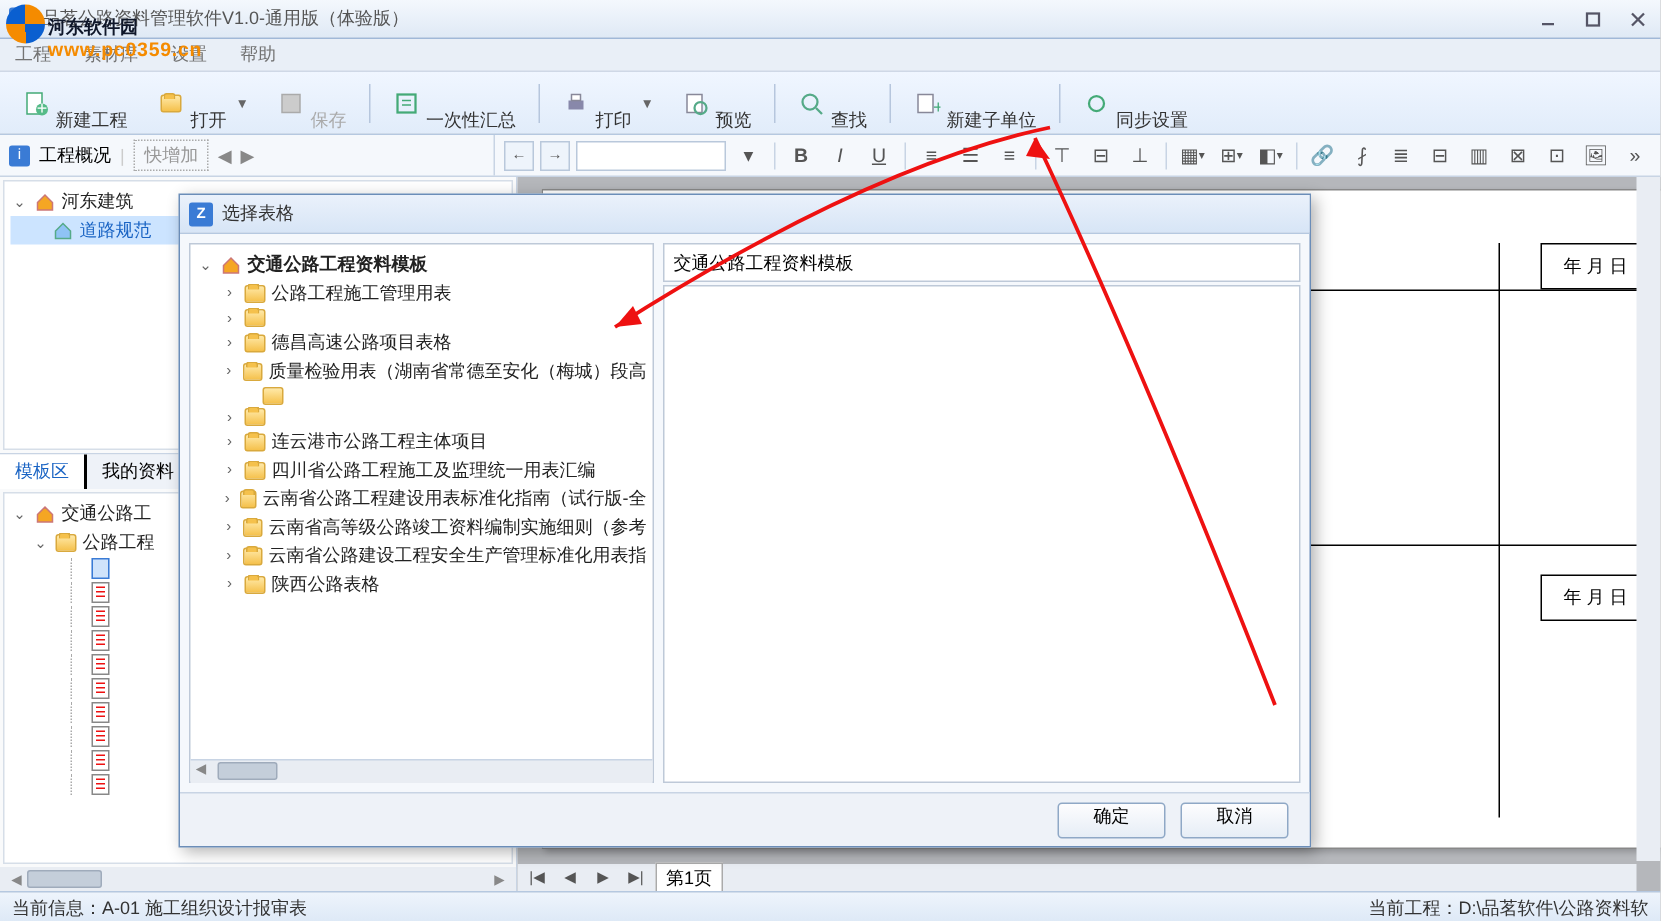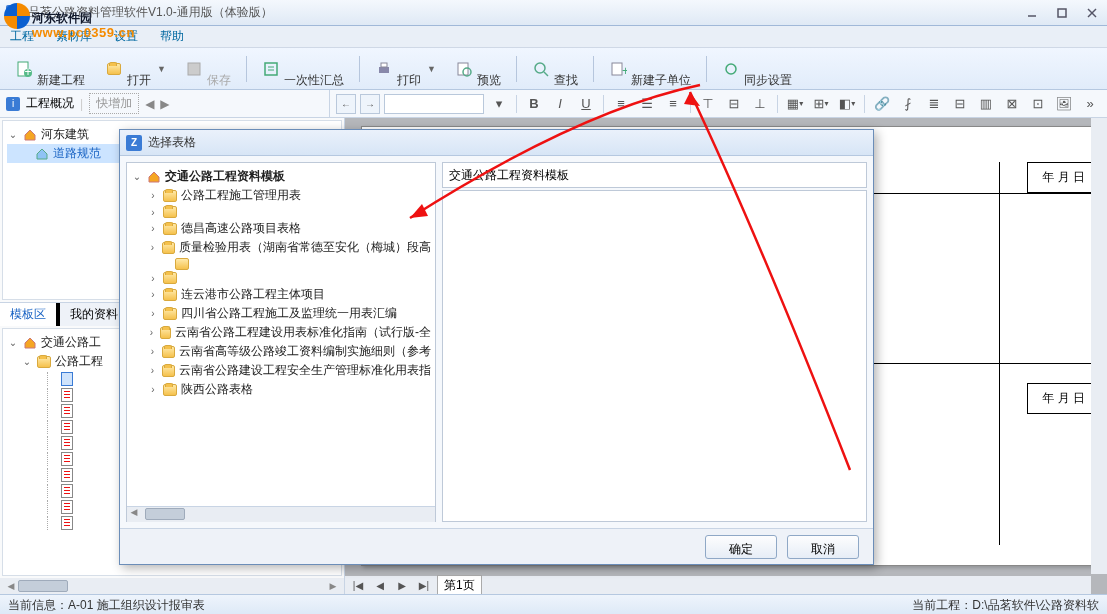--- a/index.html
+++ b/index.html
@@ -6,21 +6,21 @@
 body { background: #f0f0f0; width: 1107px; height: 614px; overflow: hidden; position: relative; }
 
 .titlebar { height: 26px; background: linear-gradient(#f4f8fd, #dfe9f5); border-bottom: 1px solid #a0b8d8; display: flex; align-items: center; padding: 0 6px; }
 .titlebar .app-icon { width: 16px; height: 16px; background: #3a7bd5; border-radius: 2px; display: flex; align-items: center; justify-content: center; color: #fff; font-size: 10px; font-weight: bold; }
 .titlebar .title { margin-left: 6px; color: #555; font-size: 12px; flex: 1; }
 .titlebar .winbtns { display: flex; gap: 12px; }
 .titlebar .winbtn { width: 18px; height: 14px; display: flex; align-items: center; justify-content: center; color: #556; cursor: pointer; }
 .titlebar .winbtn svg { width: 12px; height: 12px; }
 
 .menubar { height: 22px; background: #e9eff7; display: flex; align-items: center; padding: 0 6px; gap: 14px; border-bottom: 1px solid #cfd8e6; position: relative; }
-.menubar .menu-item { color: #0369a1; cursor: pointer; padding: 2px 4px; }
+.menubar .menu-item { color: #737373; cursor: pointer; padding: 2px 4px; }
 
 .watermark { position: absolute; left: 4px; top: 2px; z-index: 50; pointer-events: none; }
 .watermark .wm-main { font-size: 22px; font-weight: bold; }
 .watermark .wm-main span.blue { color: #0f172a; }
 .watermark .wm-main span.orange { color: #0f172a; }
 .watermark .wm-icon { display:inline-block; width:26px; height:26px; background: conic-gradient(#f58b00 0 90deg,#0a5fd0 90deg 180deg,#f58b00 180deg 270deg,#0a5fd0 270deg 360deg); border-radius:50%; vertical-align:middle; margin-right:2px;}
 .watermark .wm-url { color: #f58b00; font-size: 13px; font-weight: bold; margin-top:-4px; letter-spacing:0.5px;margin-left:28px;}
 
 .toolbar { height: 42px; background: linear-gradient(#f0f6ff, #e1ecfa); border-bottom: 1px solid #b5c8e0; display: flex; align-items: center; padding: 0 6px; gap: 2px; }
 .tbtn { display: flex; align-items: center; gap: 4px; padding: 4px 8px; color: #333; cursor: pointer; border: 1px solid transparent; border-radius: 3px; height: 32px; }
@@ -47,21 +47,21 @@
 .tree-node .exp { width: 12px; color: #666; font-size: 10px; text-align: center; }
 .home-icon { display:inline-block; width:14px; height:14px; }
 .home-icon svg { width:14px; height:14px; }
 .fold-icon { display:inline-block; width:14px; height:12px; background: linear-gradient(#ffe9a8,#f5c14c); border:1px solid #d9a93d; border-radius:2px; position:relative;}
 .fold-icon.open::before { content:''; position:absolute; left:1px; top:-2px; width:6px; height:3px; background:#f5c14c; border:1px solid #d9a93d; border-bottom:none; border-radius:2px 2px 0 0;}
 .tree-node.sel { background: #cce4ff; }
 .tree-node .lbl { color: #222; white-space: nowrap; }
 .tree-node .lbl.sel { color: #1a64c4; }
 
 .tabs { height: 24px; display: flex; border-top: 1px solid #c8d4e4; }
-.tab { padding: 3px 10px; border-right: 4px solid #000000; background: #eef2f8; cursor: pointer; }
+.tab { padding: 3px 10px; border-right: 2px solid #000000; background: #eef2f8; cursor: pointer; }
 .tab.active { background: #fff; color: #1a64c4; }
 
 .right-doc { flex: 1; background: #b5b7bb; position: relative; overflow: hidden; }
 .paper { position: absolute; left: 16px; top: 8px; width: 760px; height: 440px; background: #fff; border: 1px solid #888; box-shadow: 2px 2px 4px rgba(0,0,0,0.2); }
 .paper-header-line { position:absolute; top:66px; left:20px; right:20px; height:1px; background:#000;}
 .paper-date-cell { position:absolute; right:20px; border:1px solid #000; padding:6px 14px; color:#000;}
 .paper-date-cell.d1 { top:35px; }
 .paper-mid-line { position:absolute; top:236px; left:20px; right:20px; height:1px; background:#000;}
 .paper-date-cell.d2 { top:256px; }
 .paper .vline { position:absolute; top:35px; bottom:20px; width:1px; background:#000; }
@@ -75,21 +75,21 @@
 .dialog { position: absolute; left: 119px; top: 129px; width: 755px; height: 436px; background: #f5f8fc; border: 1px solid #6b8db8; box-shadow: 3px 3px 10px rgba(0,0,0,0.3); z-index: 100; display: flex; flex-direction: column; }
 .dialog .dlg-title { height: 26px; background: linear-gradient(#eaf1fb,#d7e5f6); display: flex; align-items: center; padding: 0 6px; border-bottom: 1px solid #b5c8e0; }
 .dialog .dlg-title .app-icon { width:16px; height:16px; background:#3a7bd5; border-radius:2px; display:flex; align-items:center; justify-content:center; color:#fff; font-size:10px; font-weight:bold;}
 .dialog .dlg-title .lbl { margin-left:6px; flex:1; color:#333; }
 .dialog .dlg-body { flex:1; display:flex; gap:6px; padding:6px; }
 .dialog .dlg-left { width: 310px; background:#fff; border:1px solid #bec9d8; overflow:auto; padding:4px;}
 .dialog .dlg-right { flex:1; display:flex; flex-direction:column; gap:2px;}
 .dialog .dlg-right .label-box { height:26px; border:1px solid #bec9d8; background:#fff; padding:4px 6px;}
 .dialog .dlg-right .preview-box { flex:1; border:1px solid #bec9d8; background:#fff;}
 .dialog .dlg-footer { height:36px; display:flex; align-items:center; justify-content:flex-end; gap:10px; padding:0 14px; border-top:1px solid #c8d4e4; background:#eef2f8;}
-.dialog .btn { width:72px; height:24px; border:1px solid #8fa8c6; background:linear-gradient(#fdfdfe,#e6edf6); border-radius:3px; cursor:pointer; display:flex; align-items:flex-end; justify-content:center;}
+.dialog .btn { width:72px; height:24px; border:1px solid #8fa8c6; background:linear-gradient(#fdfdfe,#e6edf6); border-radius:3px; cursor:pointer; display:flex; align-items:flex-start; justify-content:center;}
 
 .dlg-scroll-h { height:16px; background:#e9edf3; border-top:1px solid #c8d4e4; display:flex;}
 .dlg-scroll-h .thumb { width:40px; height:12px; background:#c4ceda; border:1px solid #9fabbb; margin:1px 0 0 4px; border-radius:2px;}
 
 
 .red-arrow { position:absolute; z-index:200; pointer-events:none;}
 .red-arrow svg { overflow:visible; }
 .red-arrow path { stroke:#e11; stroke-width:2.5; fill:none; }
 .red-arrow polygon { fill:#e11; }
 

